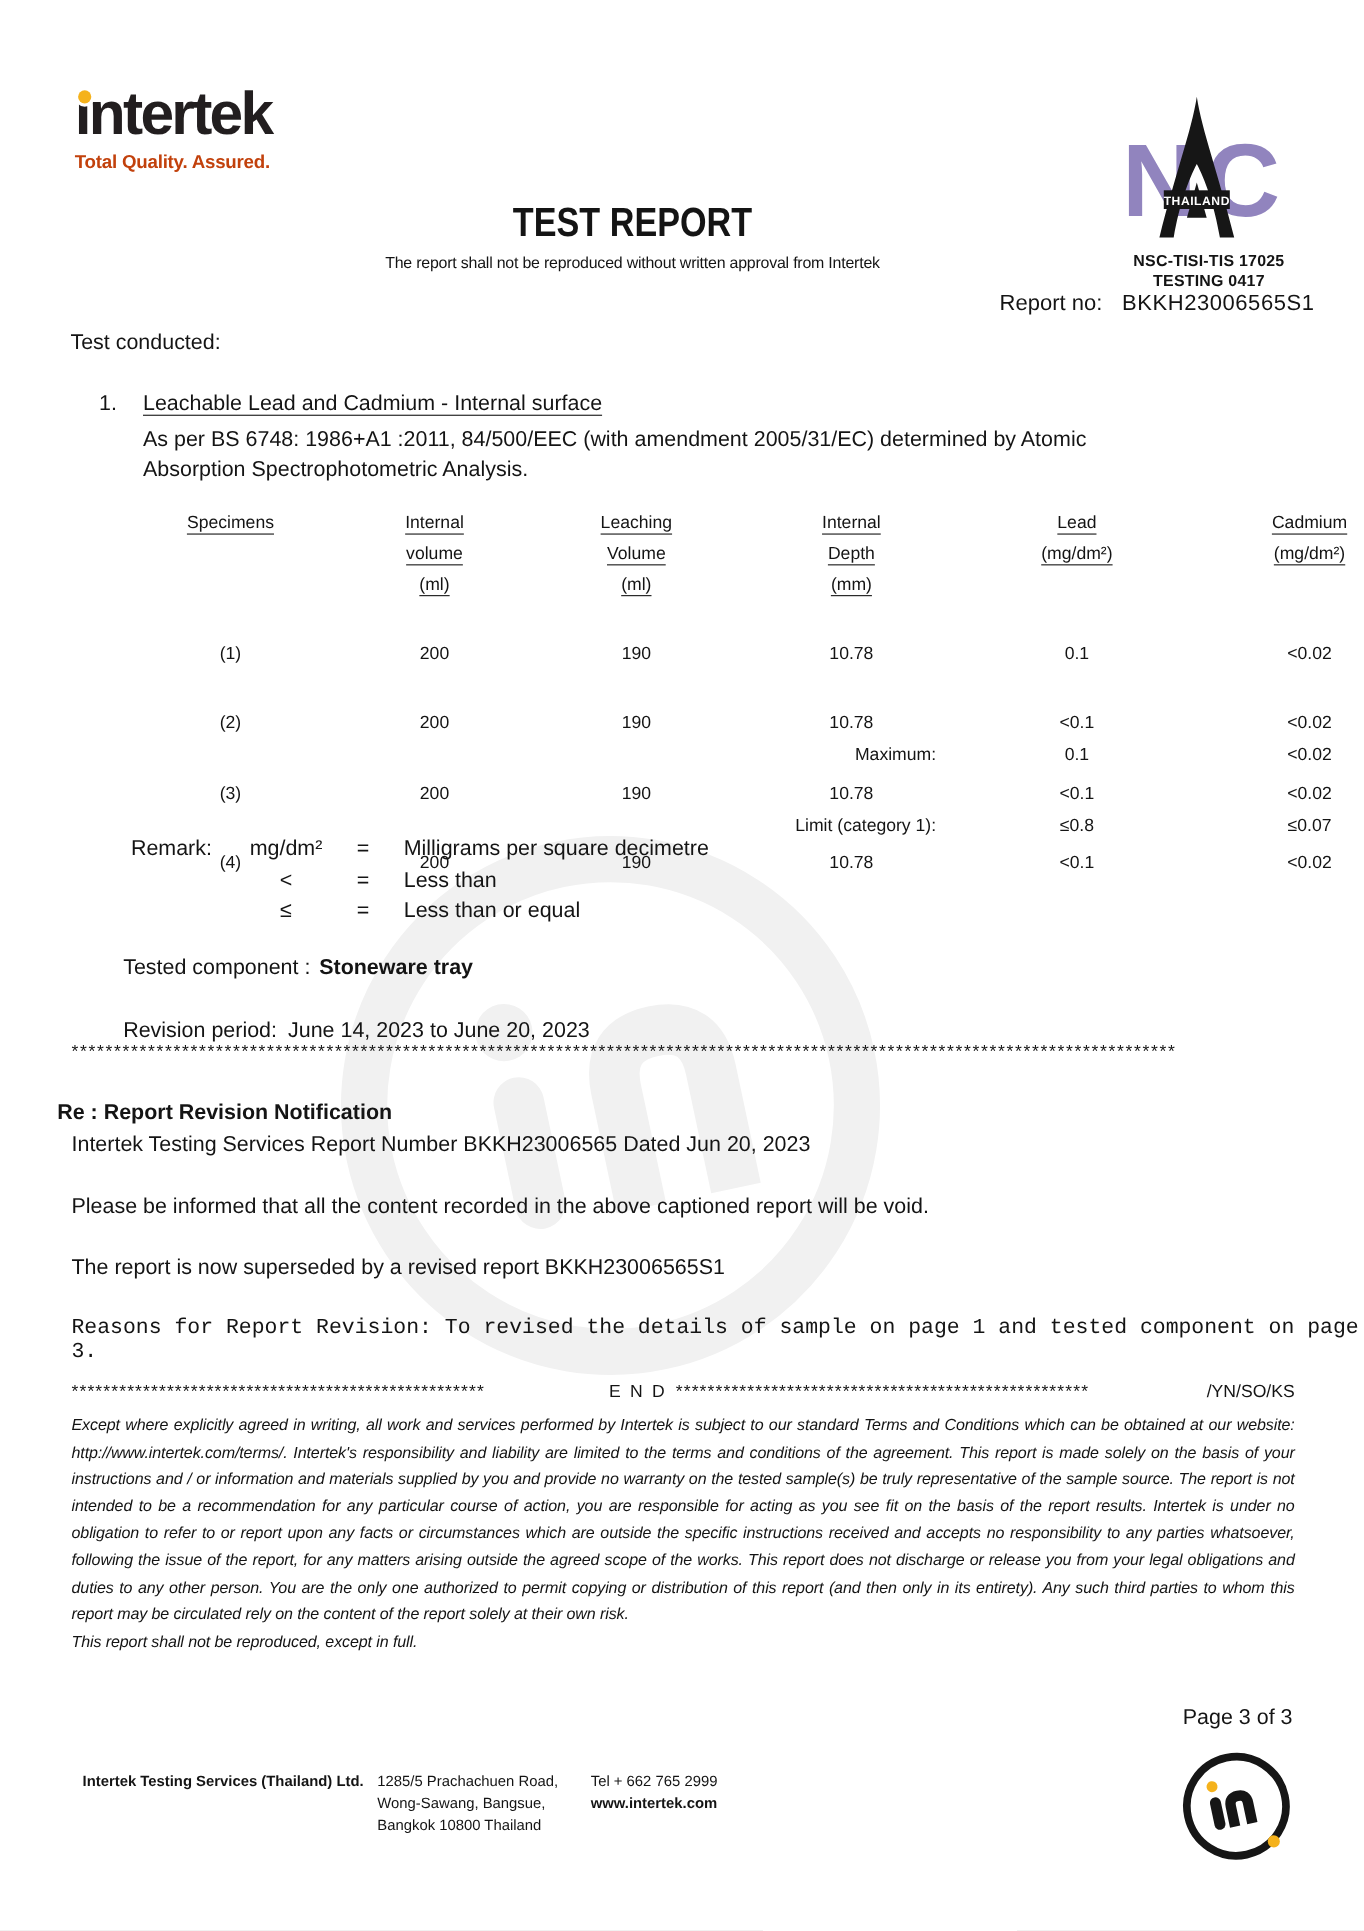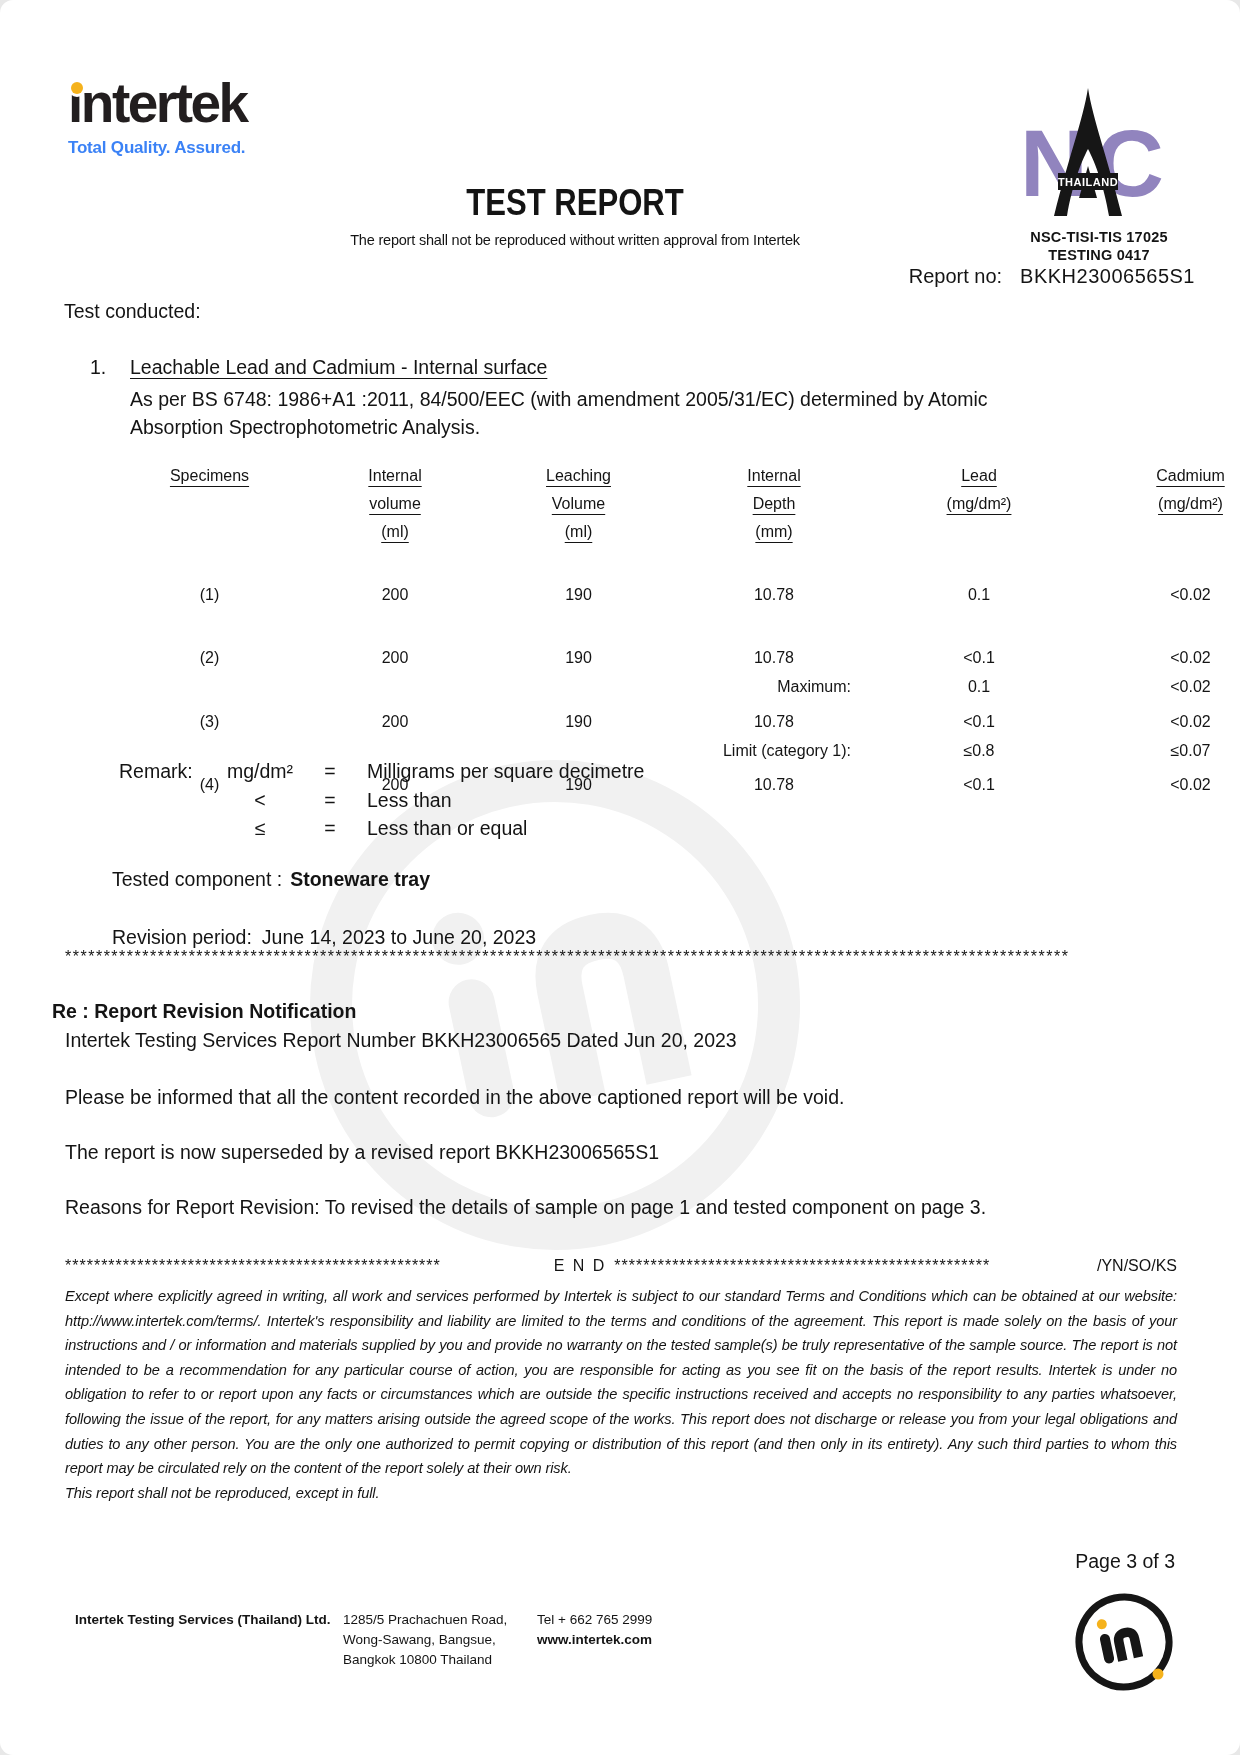--- a/index.html
+++ b/index.html
@@ -1,31 +1,31 @@
 <!DOCTYPE html>
 <html><head>
 <meta charset="utf-8">
 <style>
   html,body { margin:0; padding:0; background:#e8e8e8; }
   .page {
     position:relative; width:1240px; height:1755px; margin:0 auto;
     background:#ffffff; overflow:hidden;
-    font-family:"Liberation Sans", sans-serif; color:#141414;border-radius:13px;
+    font-family:"Liberation Sans", sans-serif; color:#141414;
   }
 
   
   .watermark { position:absolute; left:300px; top:750px; z-index:0; }
 
   .content { position:relative; z-index:1; }
 
   
   .logo-block { position:absolute; left:68px; top:76px; }
   .wordmark { position:relative; font-size:55px; font-weight:bold; letter-spacing:-2.5px; line-height:1; color:#221e1f; }
   .i-dot { position:absolute; left:3px; top:6px; width:12px; height:12px; border-radius:50%; background:#F5B21C; box-shadow:0 0 0 3px #ffffff; }
-  .tagline { margin-top:7px; font-size:17px; font-weight:bold; color:#3b82f6; letter-spacing:-0.2px; }
+  .tagline { margin-top:7px; font-size:17px; font-weight:bold; color:#c2410c; letter-spacing:-0.2px; }
 
   
   .nac-block { position:absolute; left:1015px; top:86px; width:168px; text-align:center; }
   .nac-lines { font-size:14.5px; font-weight:bold; line-height:18px; letter-spacing:0.2px; margin-top:2px; }
 
   
   .title-block { position:absolute; left:65px; top:182px; width:1020px; text-align:center; }
   .doc-title { font-size:37px; font-weight:bold; transform:scaleX(0.84); transform-origin:center; letter-spacing:0; }
   .doc-sub { font-size:14.5px; line-height:19.5px; letter-spacing:-0.2px; }
   .doc-sub.first { margin-top:7px; }
@@ -63,21 +63,21 @@
   .component-line b { margin-left:8px; }
   .period-line { position:absolute; left:112px; top:926px; font-size:19.5px; }
   .period-line .val { margin-left:10px;text-align:right; }
 
   .star-sep { position:absolute; left:65px; top:948px; width:1112px; font-size:16px; letter-spacing:1.5px; white-space:nowrap; overflow:hidden; }
 
   .rev-heading { position:absolute; left:52px; top:1000px; font-size:19.5px; font-weight:bold; }
   .rev-line1  { position:absolute; left:65px; top:1029px; font-size:19.5px; }
   .rev-para1  { position:absolute; left:65px; top:1086px; font-size:19.5px; }
   .rev-para2  { position:absolute; left:65px; top:1141px; font-size:19.5px; }
-  .rev-para3  { position:absolute; left:65px; top:1196px; font-size:19.5px; }
+  .rev-para3  { position:absolute; left:65px; top:1196px; font-size:19.5px;font-family:Liberation Mono, monospace; }
 
   .end-line { position:absolute; left:65px; top:1257px; width:1112px; display:flex; align-items:center; font-size:16px; }
   .end-line .ast { flex:1 1 0; overflow:hidden; white-space:nowrap; letter-spacing:1px; }
   .end-line .lbl { padding:0 8px; letter-spacing:2px; }
   .end-line .sfx { padding-left:2px; }
 
   .disclaimer { position:absolute; left:65px; top:1284px; width:1112px; font-style:italic; font-size:14.6px; line-height:24.6px; letter-spacing:-0.1px; }
   .disclaimer .body { text-align:justify; }
 
   .page-indicator { position:absolute; right:65px; top:1550px; font-size:19.5px; }

